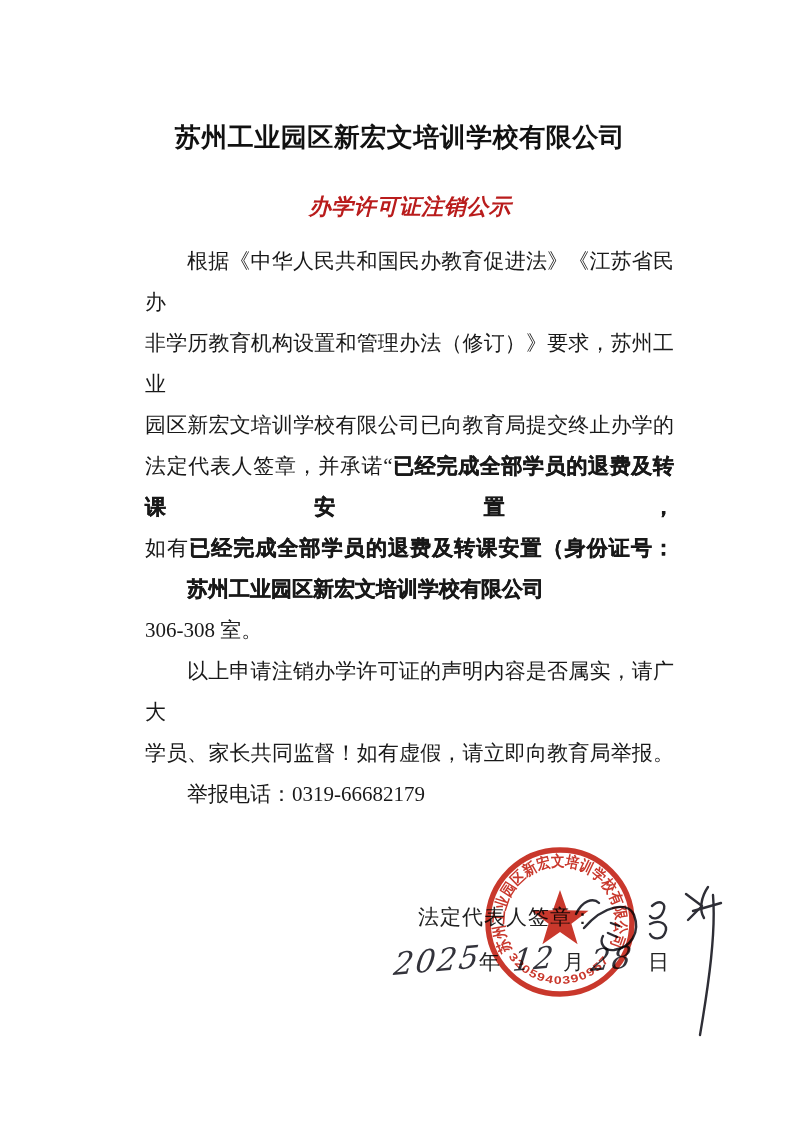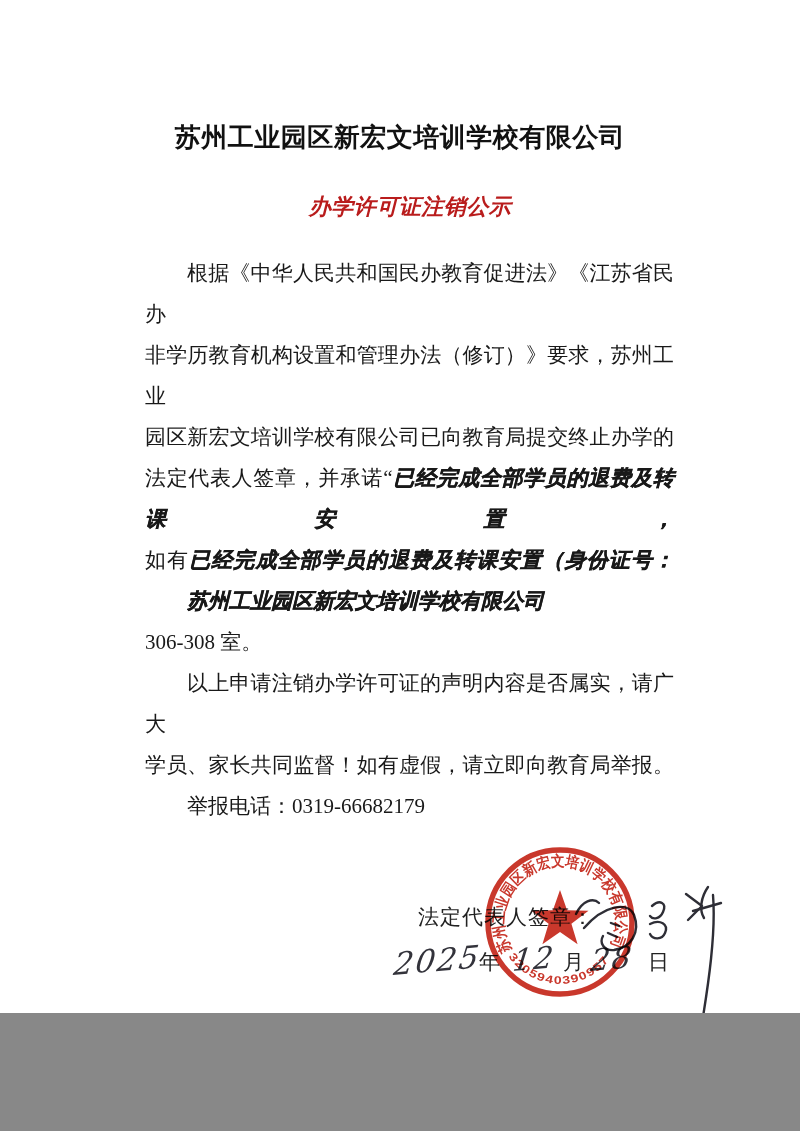--- a/index.html
+++ b/index.html
@@ -1,18 +1,18 @@
 <!DOCTYPE html>
 <html><head>
 <meta charset="utf-8">
 <style>
   html,body{margin:0;padding:0;background:#888;}
   .page{
     position:relative;
-    width:800px;height:1013px;
+    width:800px;height:1131px;
     margin:0 auto;
     background:#ffffff;
     overflow:hidden;
     font-family:"Liberation Serif","DejaVu Serif",serif;
     color:#1e1e1e;
   }
   .doc-title{
     position:absolute;top:120px;left:0;width:800px;
     text-align:center;
     font-family:"Liberation Sans","DejaVu Sans",sans-serif;
@@ -21,26 +21,26 @@
   }
   .doc-subtitle{
     position:absolute;top:192px;left:10px;width:800px;
     text-align:center;
     font-family:"Liberation Sans","DejaVu Sans",sans-serif;
     font-size:22px;line-height:30px;font-weight:700;
     letter-spacing:.5px;color:#b91c1c;font-style:italic;
   }
   .doc-body{
     position:absolute;top:241px;left:145px;width:529px;
-    font-size:21px;line-height:41px;color:#191919;margin-top:12px;
+    font-size:21px;line-height:41px;color:#191919;
   }
   .line{text-align:justify;}
   .line.fill{text-align-last:justify;}
   .line.indent{text-indent:42px;}
-  .b{font-weight:700;font-style:italic;-webkit-text-stroke:.4px currentColor;}
+  .b{font-weight:700;-webkit-text-stroke:.4px currentColor;}
   .redaction{
     display:inline-block;width:119px;height:25px;
     background:#000;border-radius:13px;
     vertical-align:-5px;margin:0 3px 0 1px;
   }
   .sig-label{
     position:absolute;top:903px;left:418px;
     font-size:21px;color:#222;letter-spacing:1px;
   }
   .date-unit{

